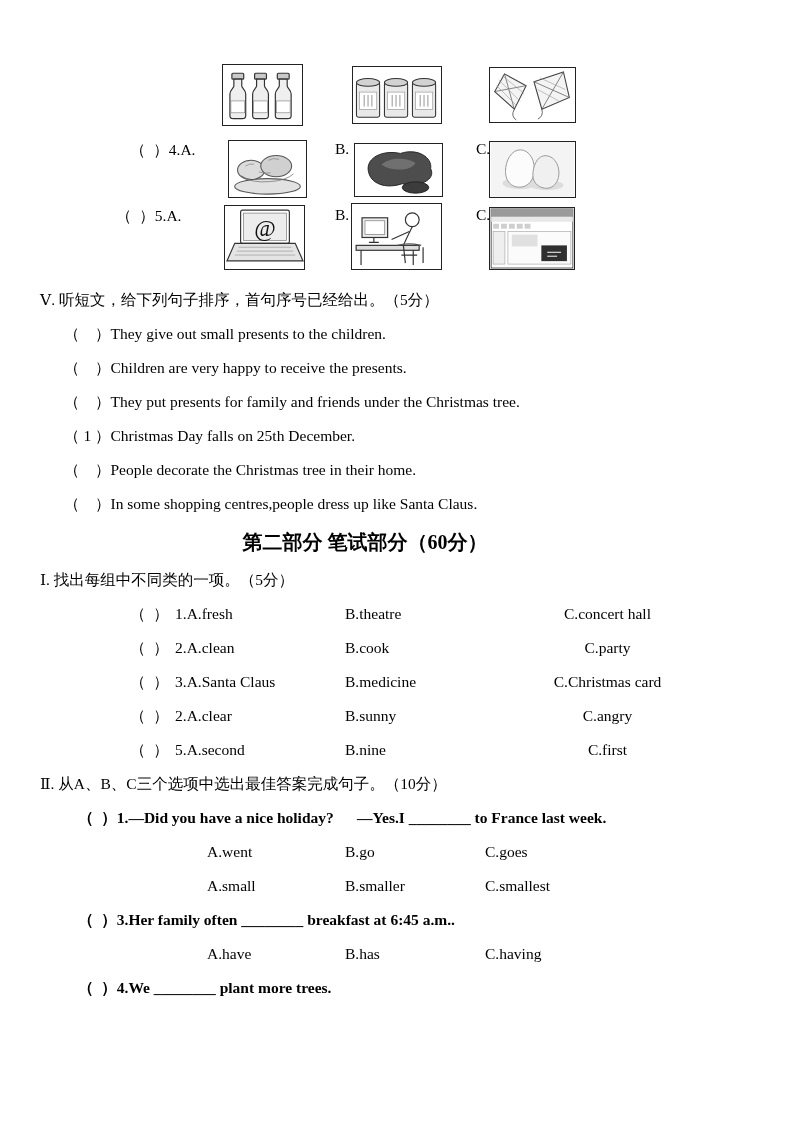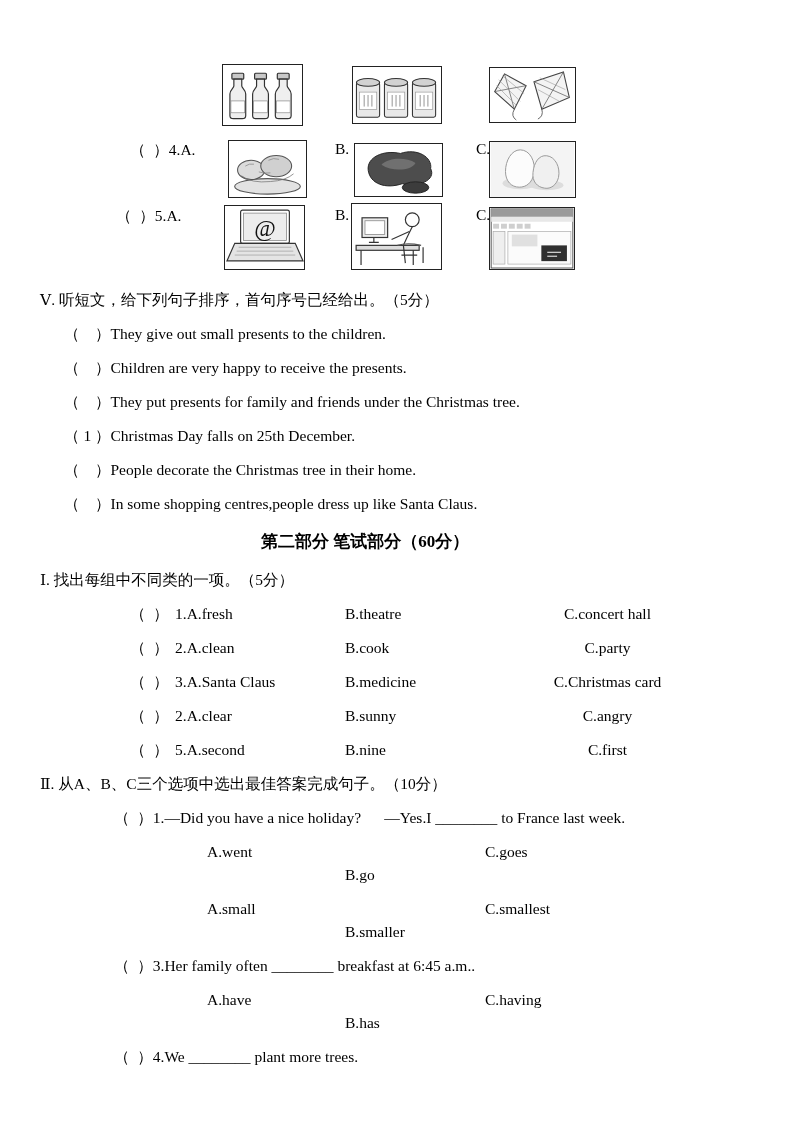--- a/index.html
+++ b/index.html
@@ -15,34 +15,34 @@
   
   .pictures { position: relative; height: 283px; }
   .imgbox { position: absolute; border: 1px solid #222; background: #fff; overflow: hidden; }
   .imgbox svg { display: block; width: 100%; height: 100%; }
   .plabel { position: absolute; white-space: pre-wrap; }
 
   
   .line  { line-height: 34px; white-space: pre-wrap; }
   .title { margin-left: 40px; }
   .item  { margin-left: 64px; }
-  .heading { text-align: center; font-weight: bold; font-size: 17px; line-height: 42px; white-space: pre-wrap; }
+  .heading { text-align: center; font-weight: bold; font-size: 20px; line-height: 42px; white-space: pre-wrap; }
 
   .row  { display: flex; margin-left: 130px; line-height: 34px; }
   .row .paren { width: 45px; white-space: pre-wrap; }
   .row .ca { width: 170px; white-space: pre-wrap; }
   .row .cb { width: 140px; white-space: pre-wrap; }
   .row .cc { flex: 1; white-space: pre-wrap; text-align: center; }
 
   .orow { display: flex; margin-left: 207px; line-height: 34px; }
   .orow .ca { width: 138px; white-space: pre-wrap; }
-  .orow .cb { width: 140px; white-space: pre-wrap; margin-top: 23px; }
+  .orow .cb { width: 140px; white-space: pre-wrap; }
   .orow .cc { flex: 1; white-space: pre-wrap; }
 
-  .stem { margin-left: 114px; line-height: 34px; position: relative; white-space: pre-wrap; }
+  .stem { margin-left: 78px; line-height: 34px; position: relative; white-space: pre-wrap; font-weight: bold; }
   .books { position: absolute; left: 408px; top: -14px; width: 130px; height: 62px; }
   .books svg { display: block; width: 100%; height: 100%; }
 </style>
 </head>
 <body>
 
 <div class="page">
 
   <div class="pictures">
 

